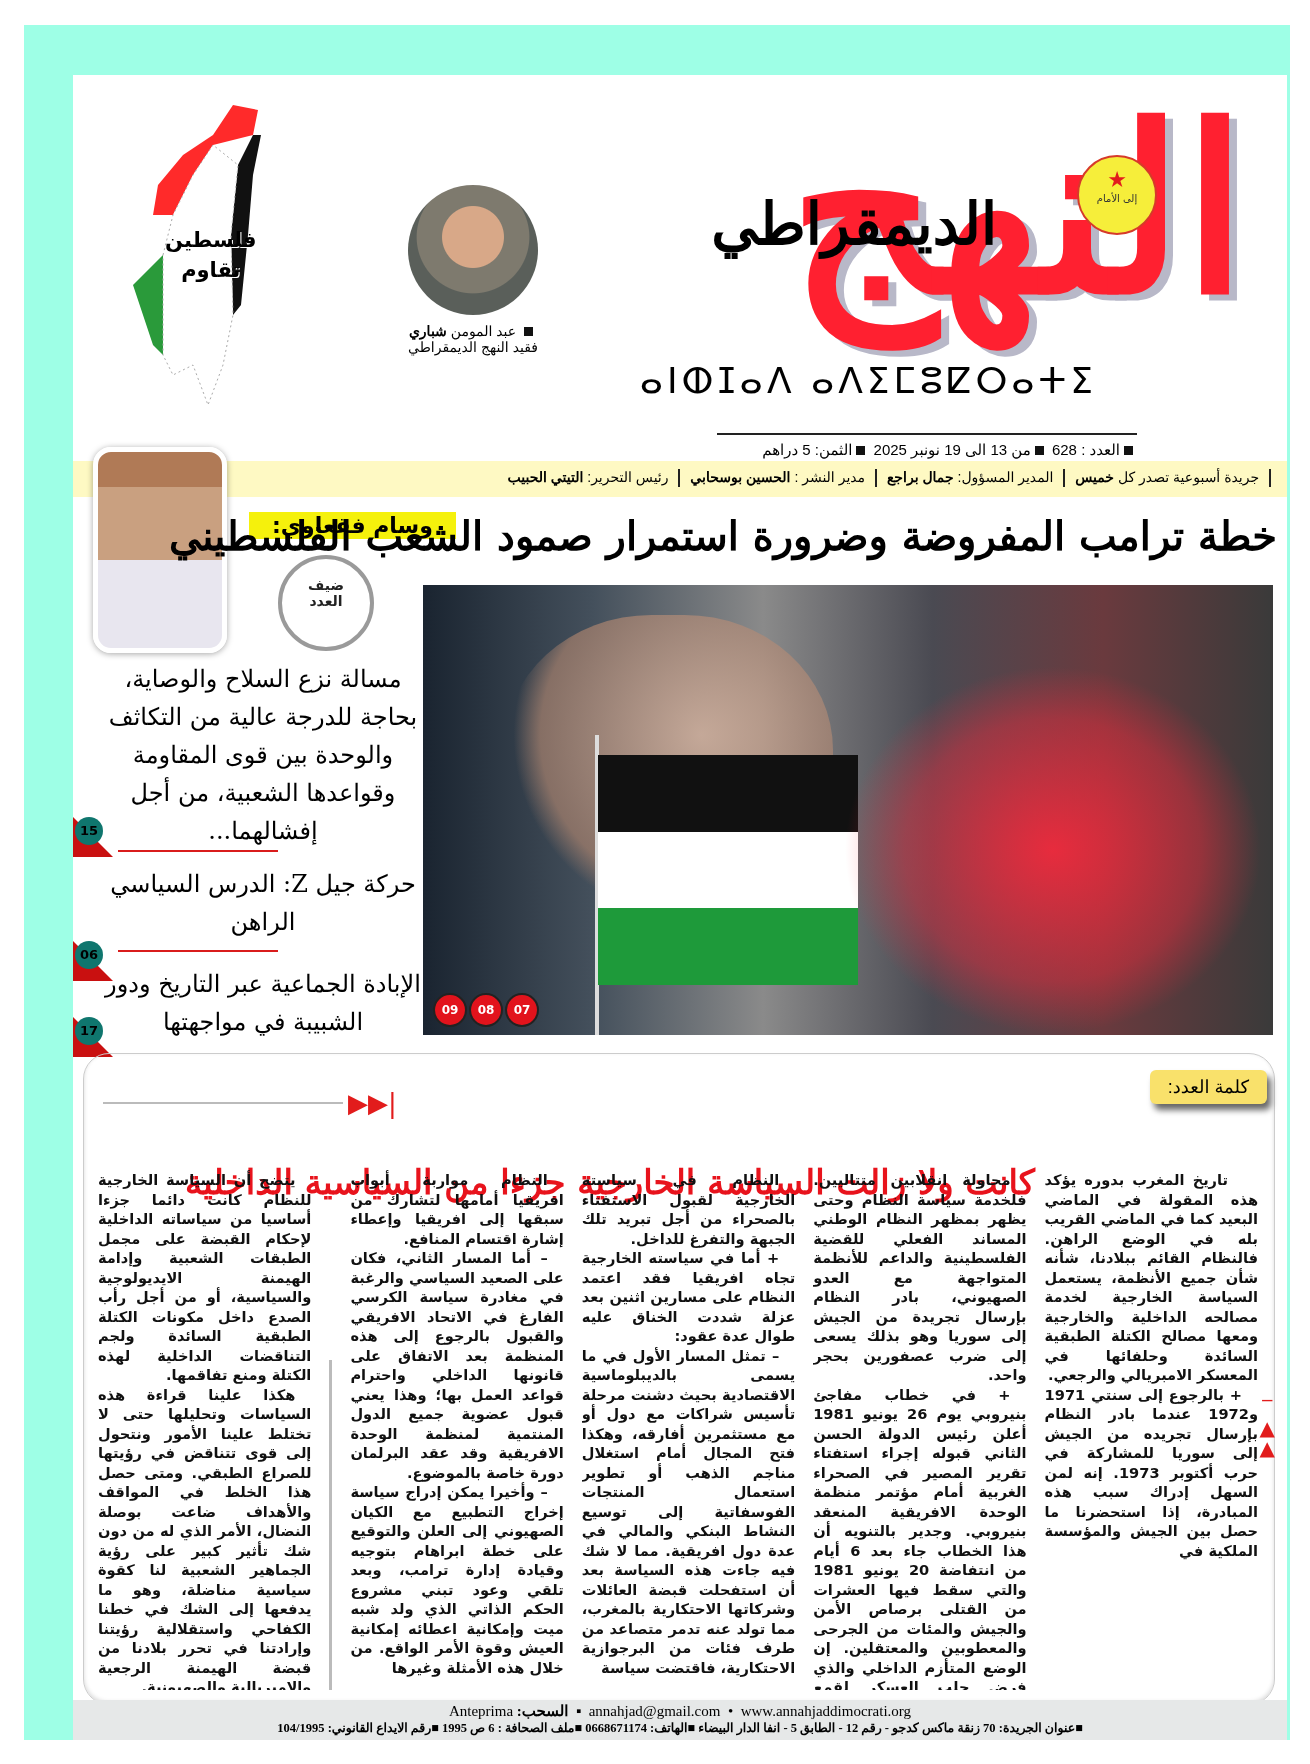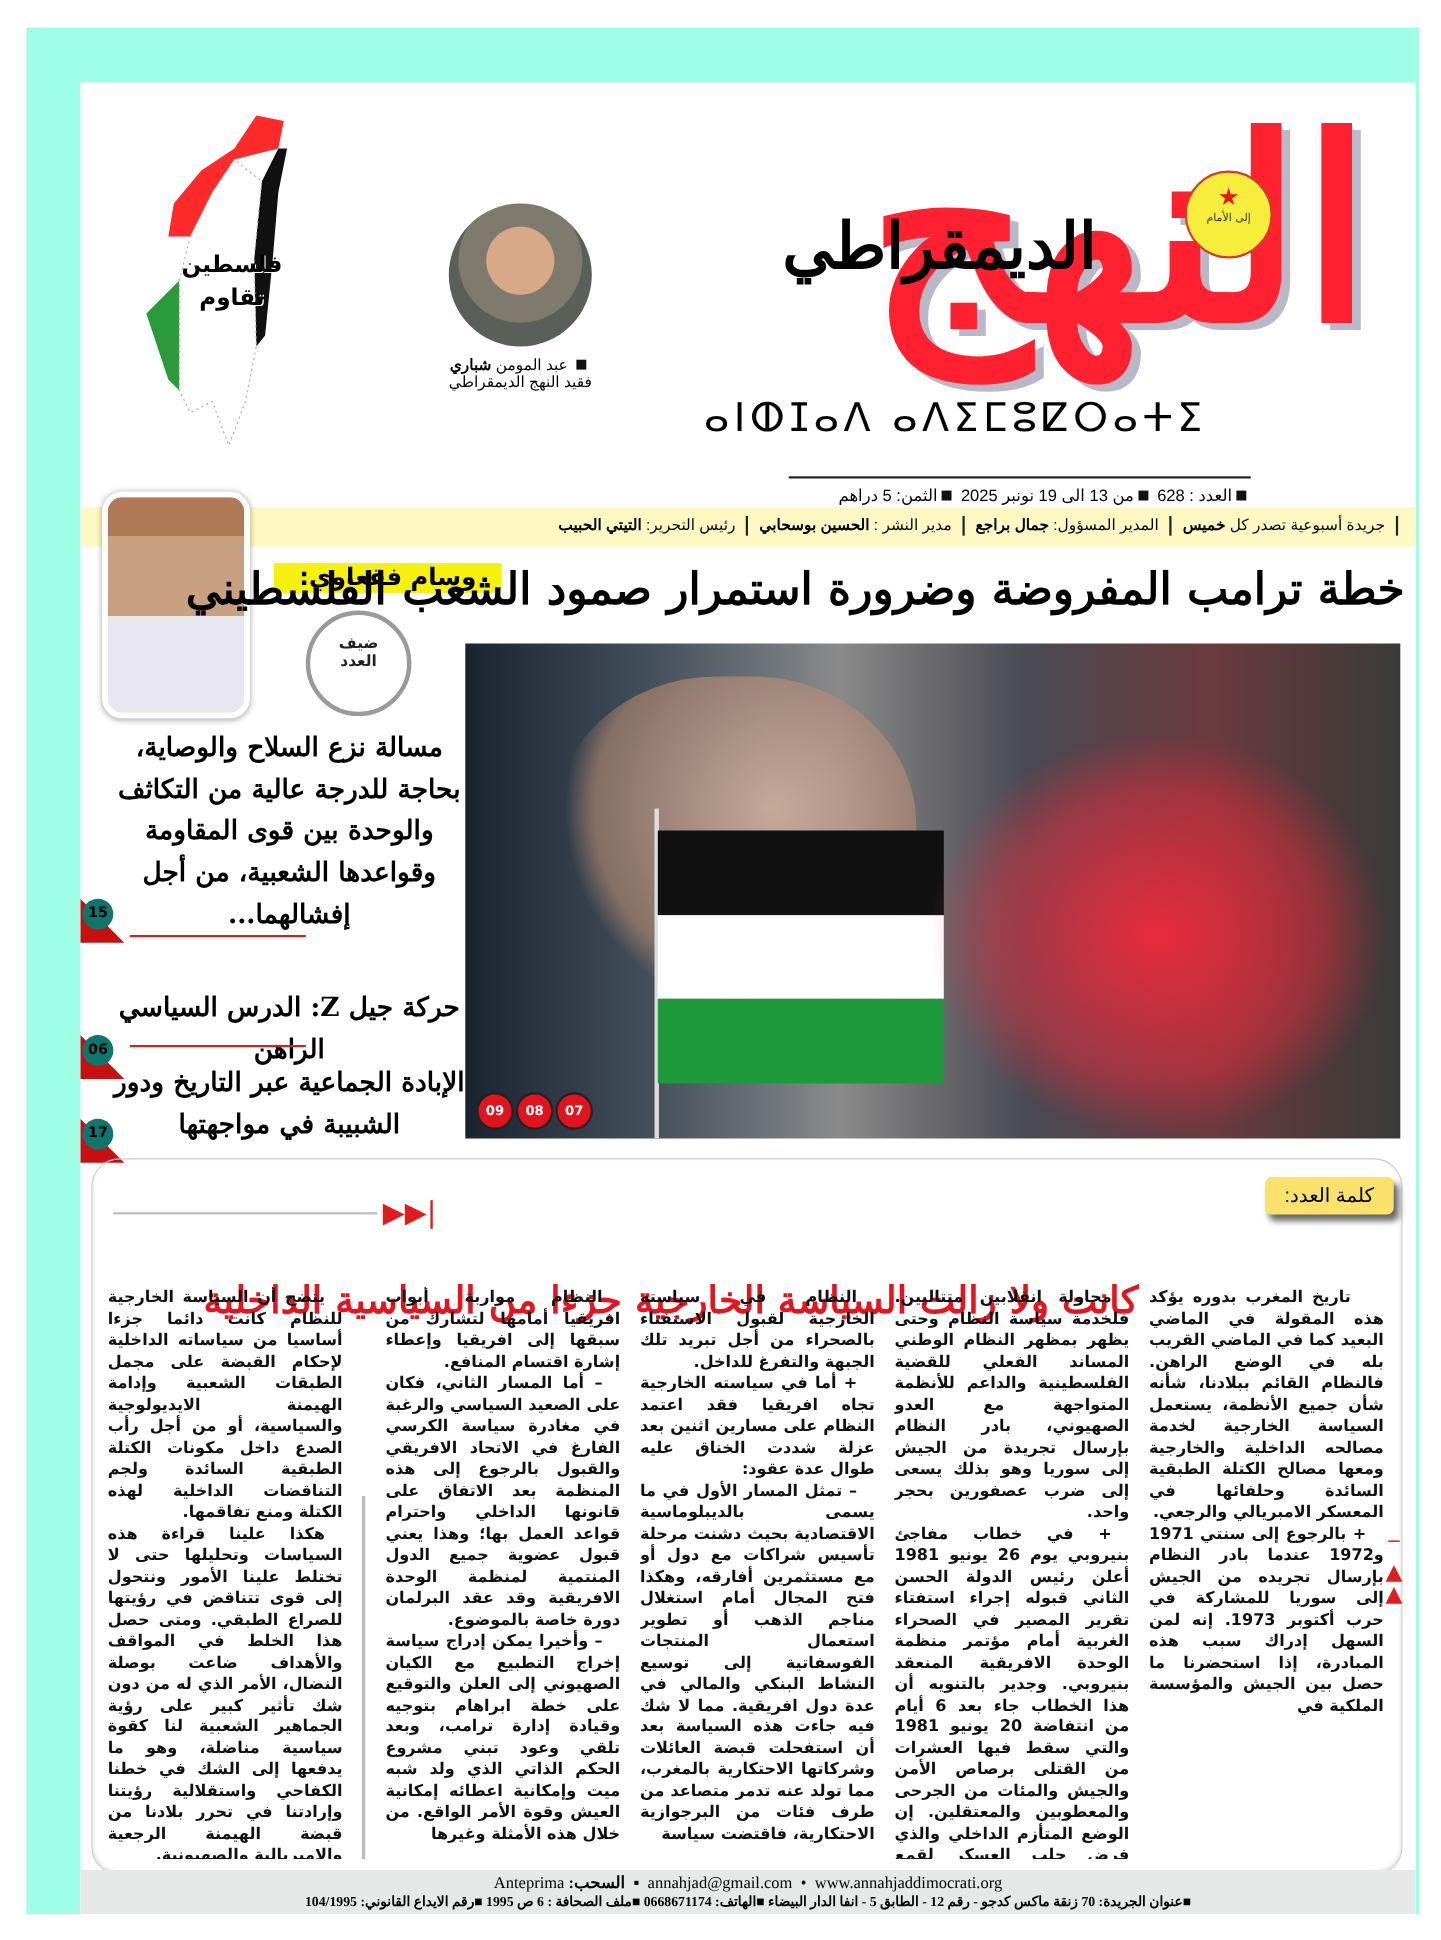--- a/index.html
+++ b/index.html
@@ -24,21 +24,21 @@
   .map{position:absolute;left:40px;top:30px;width:180px;height:300px;}
   .map-text{position:absolute;left:52px;top:120px;font-weight:bold;font-size:21px;text-align:center;line-height:30px;color:#000;text-shadow:1px 1px 0 #fff;}
   
   .staffbar{position:absolute;left:0;right:0;top:386px;height:36px;background:#fef9c3;}
   .staffbar .inner{position:absolute;right:10px;top:8px;font-family:"Liberation Sans",sans-serif;font-size:14px;white-space:nowrap;}
   .staffbar .sep{display:inline-block;width:2px;height:18px;background:#222;vertical-align:middle;margin:0 6px;}
   
   .guest-photo{position:absolute;left:20px;top:372px;width:124px;height:196px;border-radius:18px;background:linear-gradient(#b07a56 0 18%,#c9a080 18% 55%,#e8e6ef 55%);border:5px solid #fff;box-shadow:0 1px 6px rgba(0,0,0,.35);}
   .guest-name{position:absolute;left:176px;top:437px;background:#f5f10c;font-weight:bold;font-size:22px;padding:1px 23px;}
   .guest-stamp{position:absolute;left:205px;top:480px;width:96px;height:96px;border-radius:50%;border:4px solid #9a9a9a;text-align:center;font-weight:bold;font-size:14px;color:#222;box-sizing:border-box;padding-top:18px;line-height:16px;}
-  .side-hl{position:absolute;left:20px;width:340px;text-align:center;font-weight:bold;font-size:24px;line-height:38px;font-family:"DejaVu Serif",serif;color:#000;}
+  .side-hl{position:absolute;left:20px;width:340px;text-align:center;font-weight:normal;font-size:24px;line-height:38px;font-family:"DejaVu Serif",serif;color:#000;}
   .pgbadge{position:absolute;left:0;width:32px;height:32px;}
   .pgbadge .tri{position:absolute;left:0;top:0;width:0;height:0;border-left:40px solid #c91010;border-top:40px solid transparent;}
   .pgbadge .num{position:absolute;left:2px;top:0;width:28px;height:28px;border-radius:50%;background:#0f766e;font-size:13px;font-weight:bold;text-align:center;line-height:28px;}
   .redline{position:absolute;left:45px;width:160px;height:2px;background:#d91c1c;}
   
   .main-hl{position:absolute;left:345px;right:10px;top:437px;text-align:center;font-weight:bold;font-size:40px;font-family:"DejaVu Serif",serif;color:#000;white-space:nowrap;}
   .photo{position:absolute;left:350px;top:510px;width:850px;height:450px;overflow:hidden;background:linear-gradient(90deg,#1a2430 0%,#44505c 20%,#8a8a8a 40%,#4a4a52 60%,#6a3a3e 80%,#3a3a3a 100%);}
   .photo .face{position:absolute;left:80px;top:30px;width:330px;height:300px;border-radius:45%;background:radial-gradient(circle at 60% 40%,#d9b5a0,#9a7a6a 60%,transparent 70%);opacity:.8;}
   .photo .flag{position:absolute;left:175px;top:170px;width:260px;height:230px;}
   .photo .flag div{height:33.3%;}
@@ -128,21 +128,21 @@
     <div>العدد</div>
   </div>
 
   <div class="side-hl" dir="rtl" style="top:585px;">مسالة نزع السلاح والوصاية، بحاجة للدرجة عالية من التكاثف والوحدة بين قوى المقاومة وقواعدها الشعبية، من أجل إفشالهما...</div>
   <div class="pgbadge" style="top:742px;">
         <div class="tri"></div>
         <div class="num">15</div>
       </div>
   <div class="redline" style="top:775px;"></div>
 
-  <div class="side-hl" dir="rtl" style="top:822px;">حركة جيل Z: الدرس السياسي الراهن</div>
+  <div class="side-hl" dir="rtl" style="top:790px;">حركة جيل Z: الدرس السياسي الراهن</div>
   <div class="pgbadge" style="top:842px;margin-top:24px;">
         <div class="tri"></div>
         <div class="num">06</div>
       </div>
   <div class="redline" style="top:875px;"></div>
 
   <div class="side-hl" dir="rtl" style="top:890px;">الإبادة الجماعية عبر التاريخ ودور الشبيبة في مواجهتها</div>
   <div class="pgbadge" style="top:942px;">
         <div class="tri"></div>
         <div class="num">17</div>

